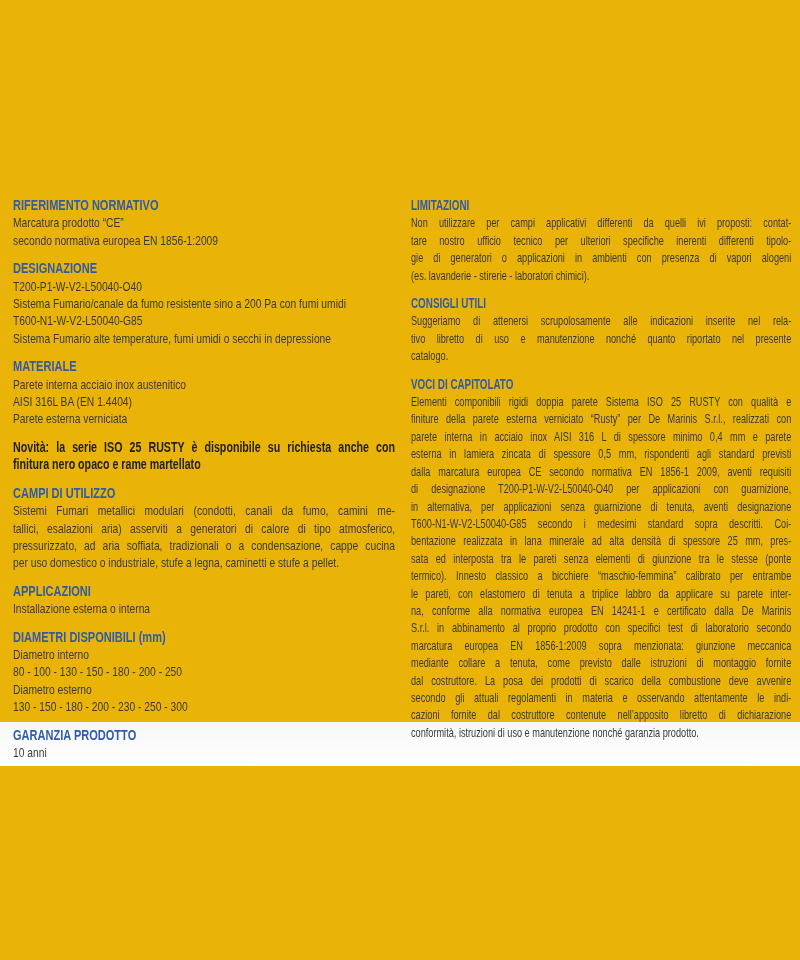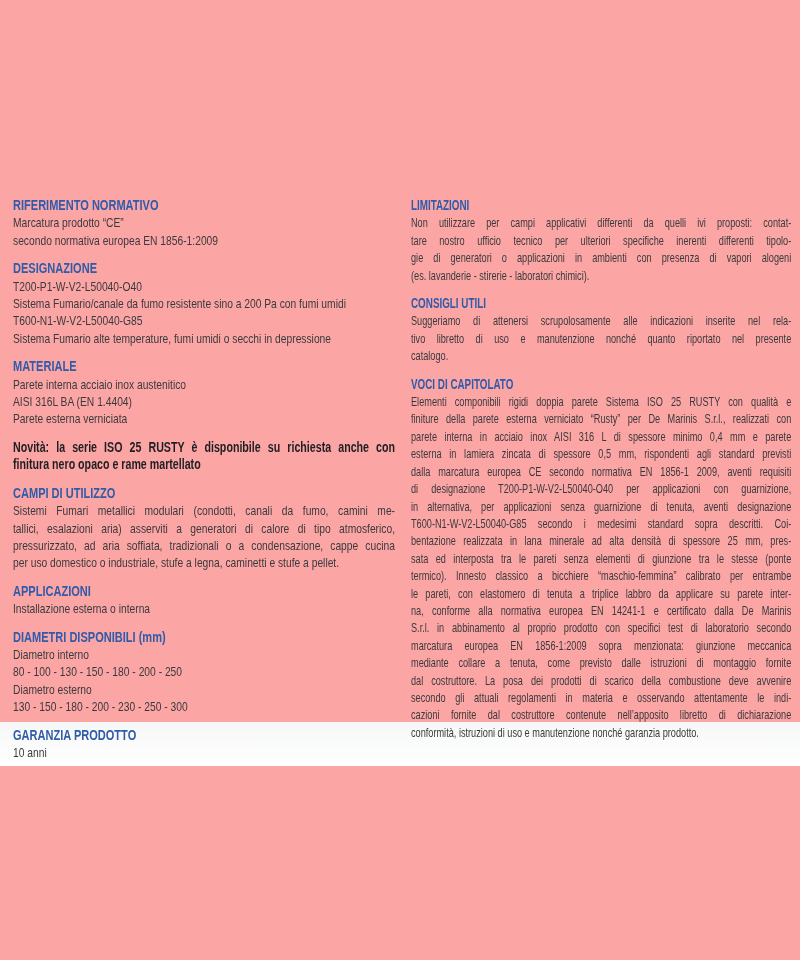--- a/index.html
+++ b/index.html
@@ -54,21 +54,21 @@
   .jl { text-align: justify; text-align-last: justify; }
   .sec.note .ln {
     font-weight: bold;
     color: var(--note-color, #1f1f22);
     font-size: 14px;
   }
 </style>
 </head>
 <body>
 
-<div class="page" style="background: #fca5a5;">
+<div class="page" style="background: #eab308;">
   <div class="edge-shading"></div>
   <div class="col col-left">
       <section class="sec">
     <h3 class="sec-heading">RIFERIMENTO NORMATIVO</h3>
     <div class="sec-body">
           <div class="ln">Marcatura prodotto “CE”</div>
           <div class="ln">secondo normativa europea EN 1856-1:2009</div>
         </div>
   </section>
       <section class="sec">

